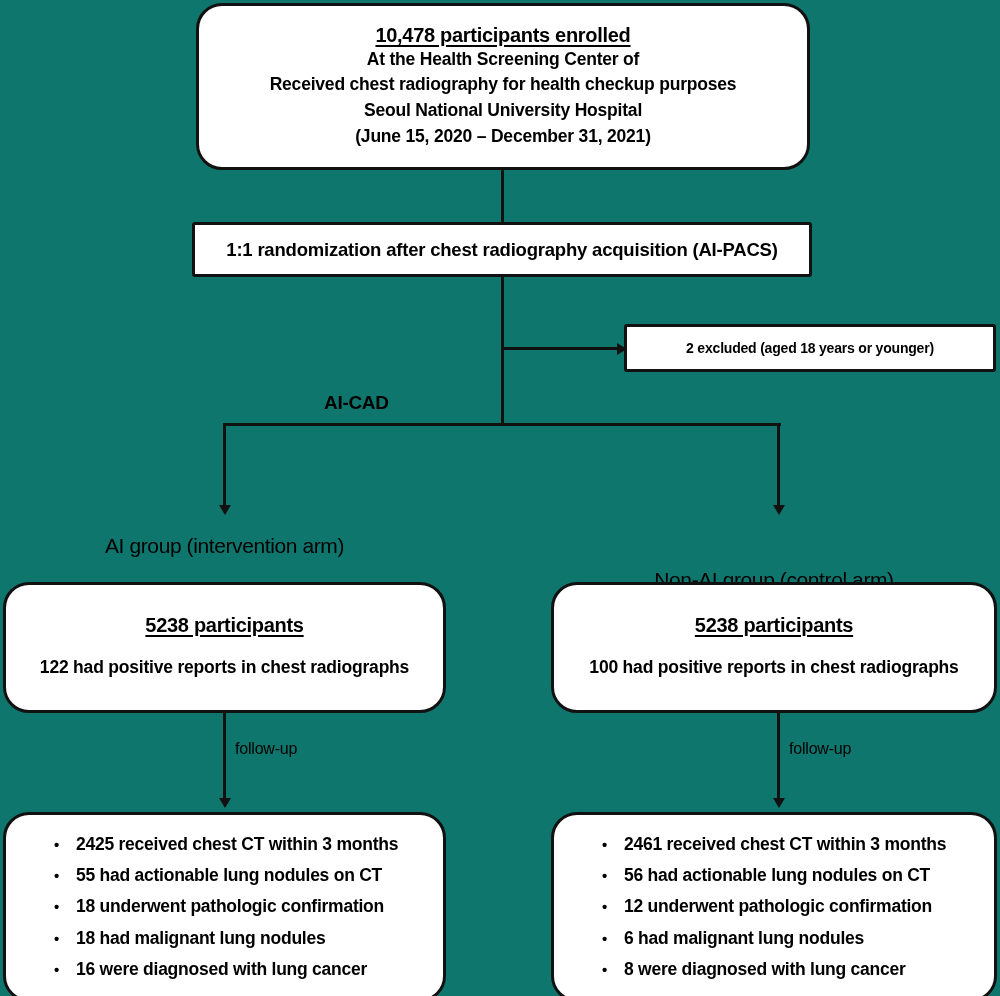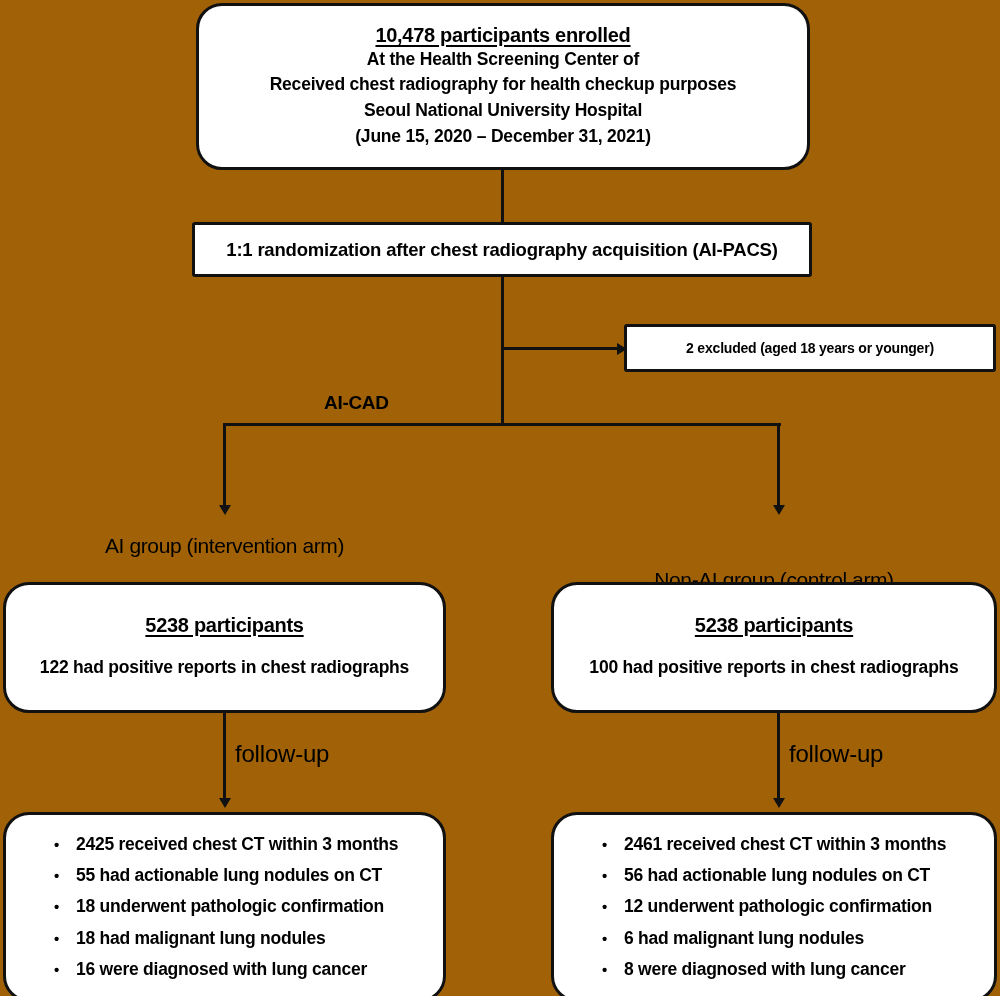--- a/index.html
+++ b/index.html
@@ -1,17 +1,17 @@
 <!DOCTYPE html>
 <html><head>
 <meta charset="utf-8">
 <style>
   html,body{margin:0;padding:0;background:#ffffff;}
   body{width:1000px;height:996px;font-family:"Liberation Sans",sans-serif;color:#000;}
-  #stage{position:relative;width:1000px;height:996px;overflow:hidden;background:#a16207;}
+  #stage{position:relative;width:1000px;height:996px;overflow:hidden;background:#0f766e;}
 
   .box{position:absolute;box-sizing:border-box;border:3px solid #111;background:#fff;
        display:flex;flex-direction:column;align-items:center;justify-content:center;}
   .rounded{border-radius:26px;}
   .sharp{border-radius:3px;border-width:3px;}
 
   .line{ text-align:center; font-size:17.5px; line-height:1.46; font-weight:700; letter-spacing:-0.2px; white-space:nowrap;}
   .hdline{font-size:20px;font-weight:700;text-decoration:underline;text-underline-offset:3px;
           letter-spacing:-0.3px;white-space:nowrap;}
 
@@ -27,21 +27,21 @@
   .hline{position:absolute;height:3px;background:#111;}
 
   .arrowdown{position:absolute;width:0;height:0;
              border-left:6px solid transparent;border-right:6px solid transparent;
              border-top:10px solid #111;}
   .arrowright{position:absolute;width:0;height:0;
              border-top:6px solid transparent;border-bottom:6px solid transparent;
              border-left:10px solid #111;}
 
   .smlabel{position:absolute;font-size:19px;font-weight:700;letter-spacing:-0.3px;white-space:nowrap;}
-  .fulabel{position:absolute;font-size:24px;font-weight:400;letter-spacing:-0.2px;white-space:nowrap;}
+  .fulabel{position:absolute;font-size:16px;font-weight:400;letter-spacing:-0.2px;white-space:nowrap;}
 </style>
 </head>
 <body>
 
 <div id="stage">
 
   <div class="box rounded" style="left:196px;top:3px;width:614px;height:167px;">
     <div class="hdline">10,478 participants enrolled</div>
     <div class="line">At the Health Screening Center of</div>
     <div class="line">Received chest radiography for health checkup purposes</div>

